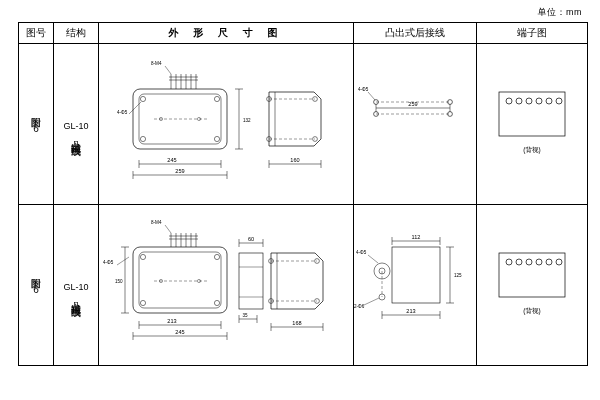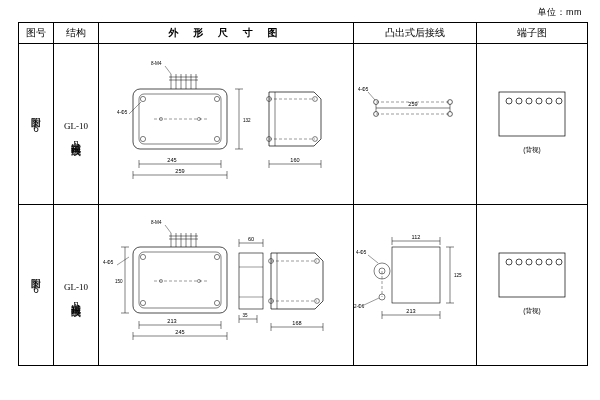--- a/index.html
+++ b/index.html
@@ -69,21 +69,20 @@
     margin: 0 auto;
   }
   .struct-cell-inner {
     display: flex;
     flex-direction: column;
     align-items: center;
     justify-content: flex-start;
     height: 100%;
     padding-top: 12px;
     box-sizing: border-box;
-    font-family: Liberation Serif, serif;
   }
   .struct-model {
     font-size: 9px;
     margin-bottom: 2px;
     letter-spacing: 0px;
   }
   .cellwrap { position: relative; width: 100%; height: 100%; }
   svg { display: block; }
   .lbl { font-size: 4.6px; font-family: "Liberation Sans", sans-serif; }
   .lbl6 { font-size: 5.6px; font-family: "Liberation Sans", sans-serif; }

